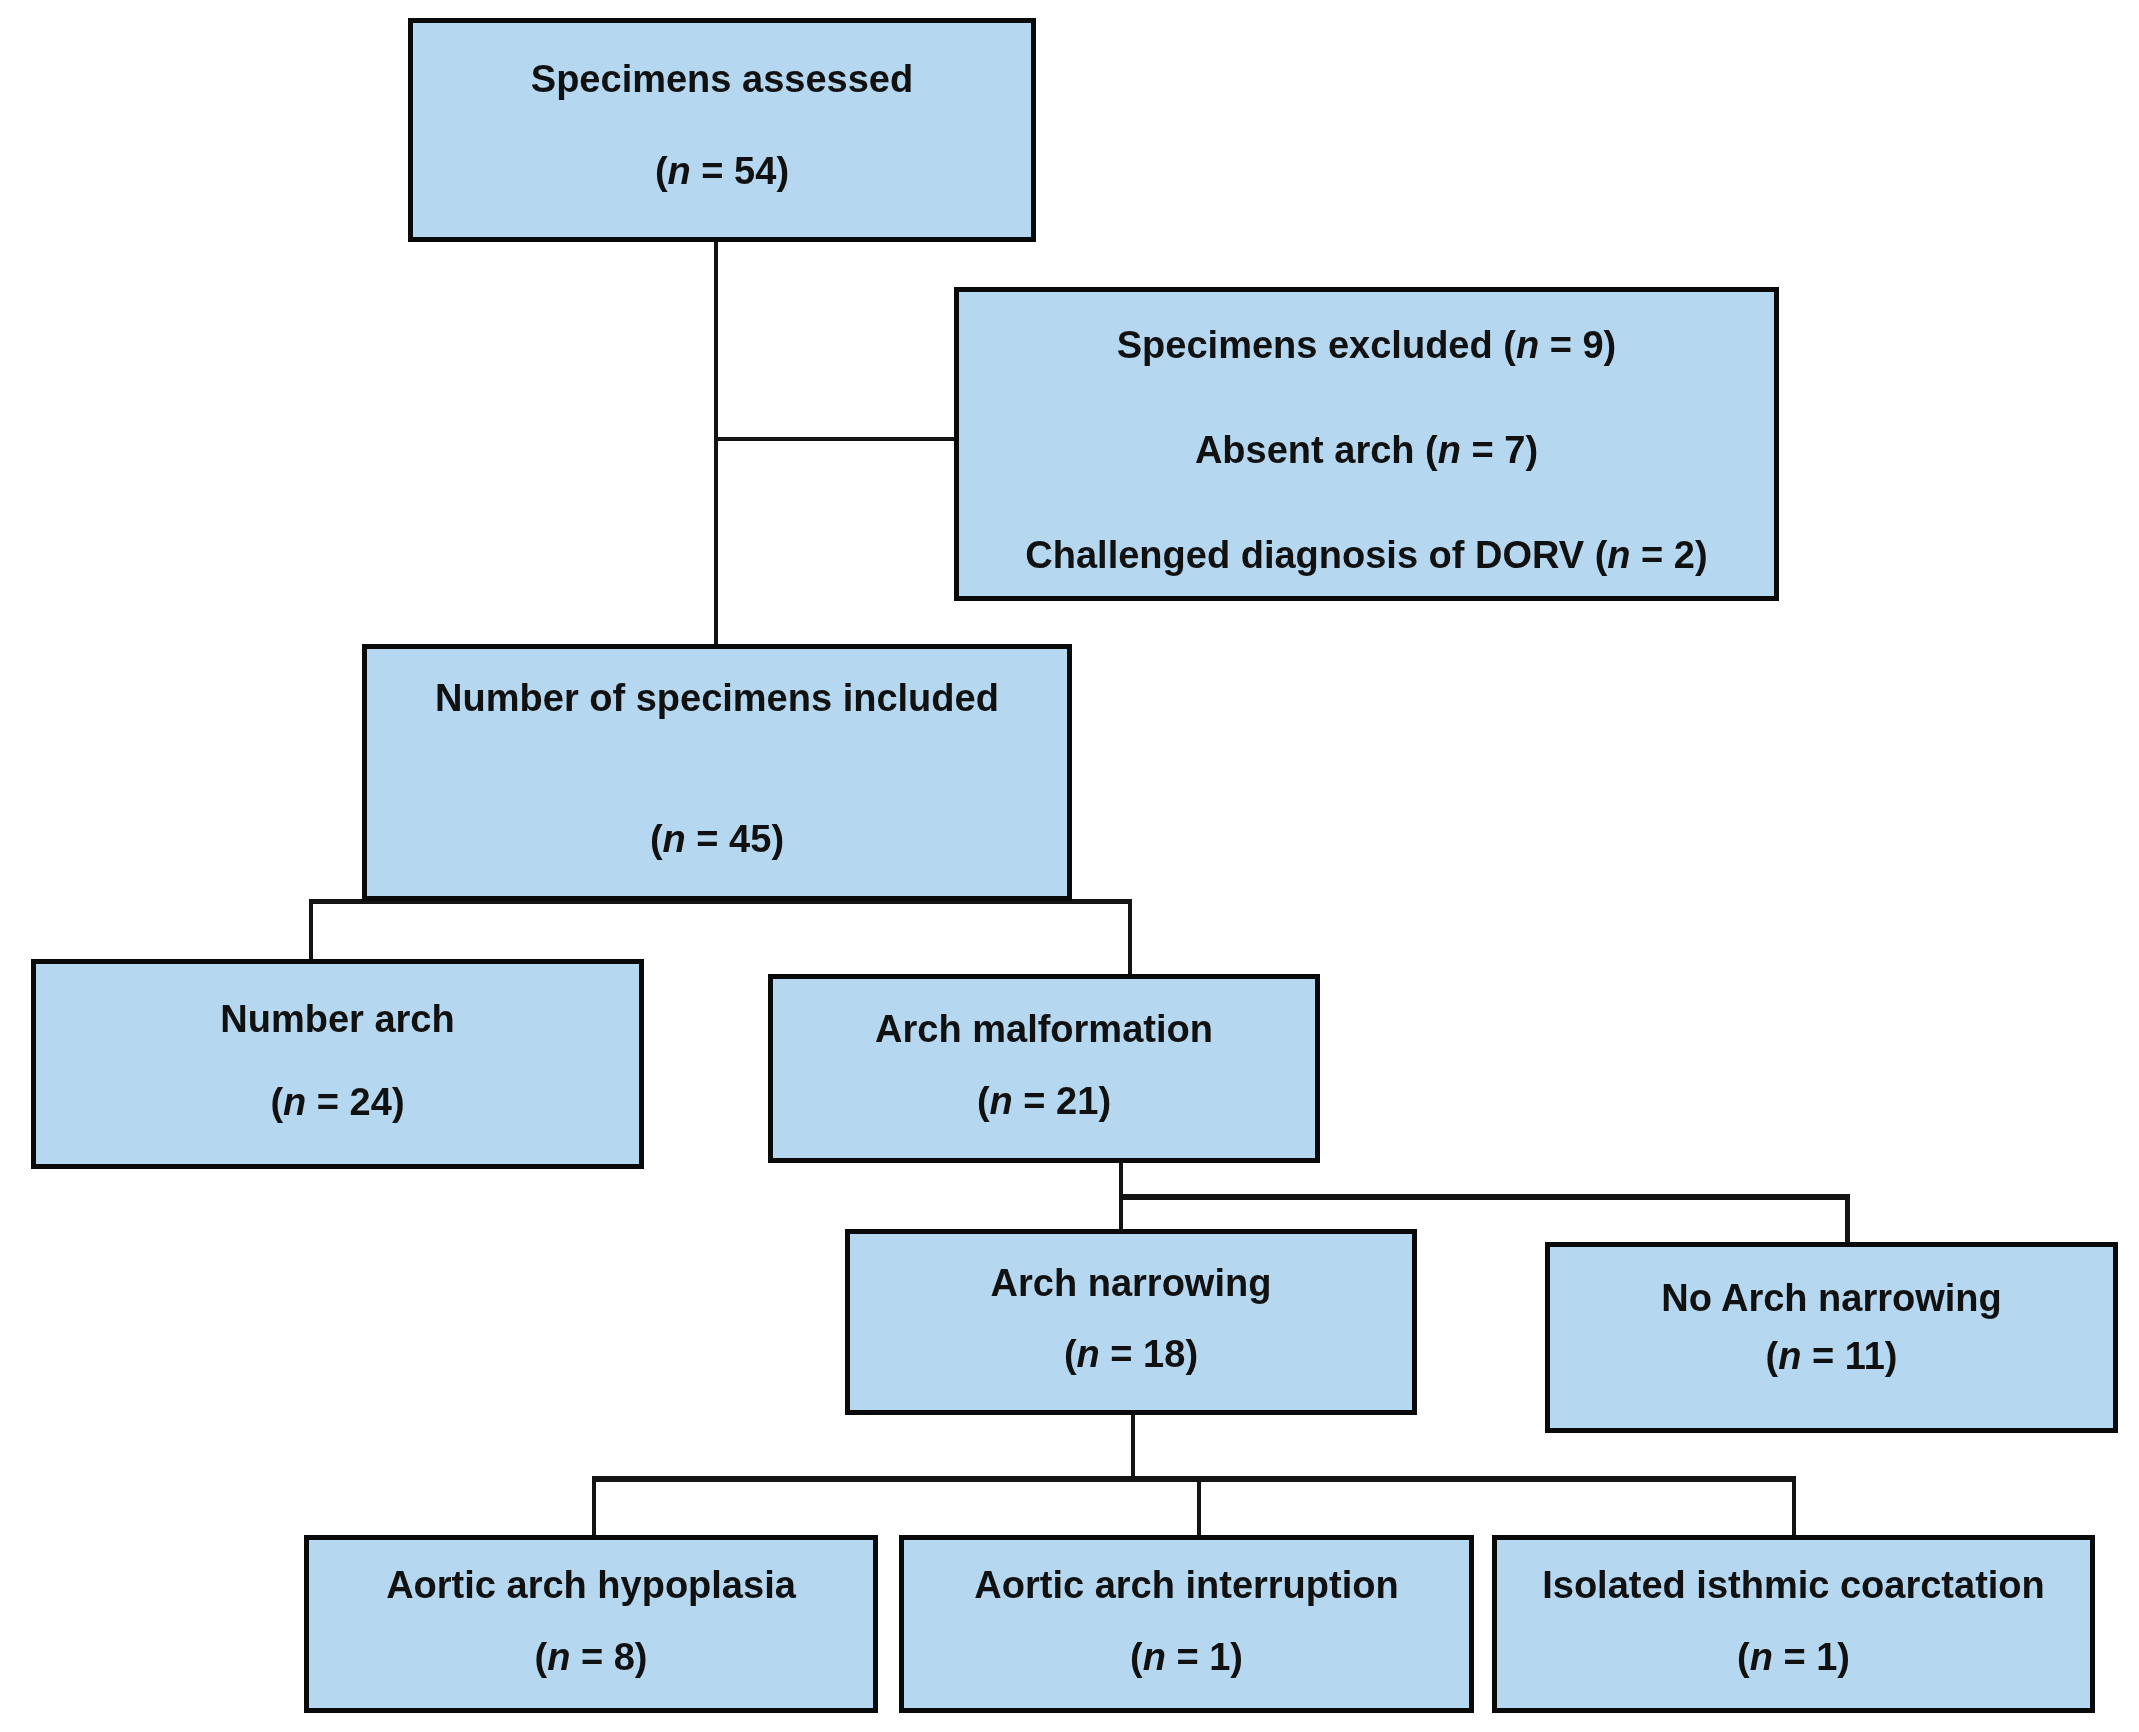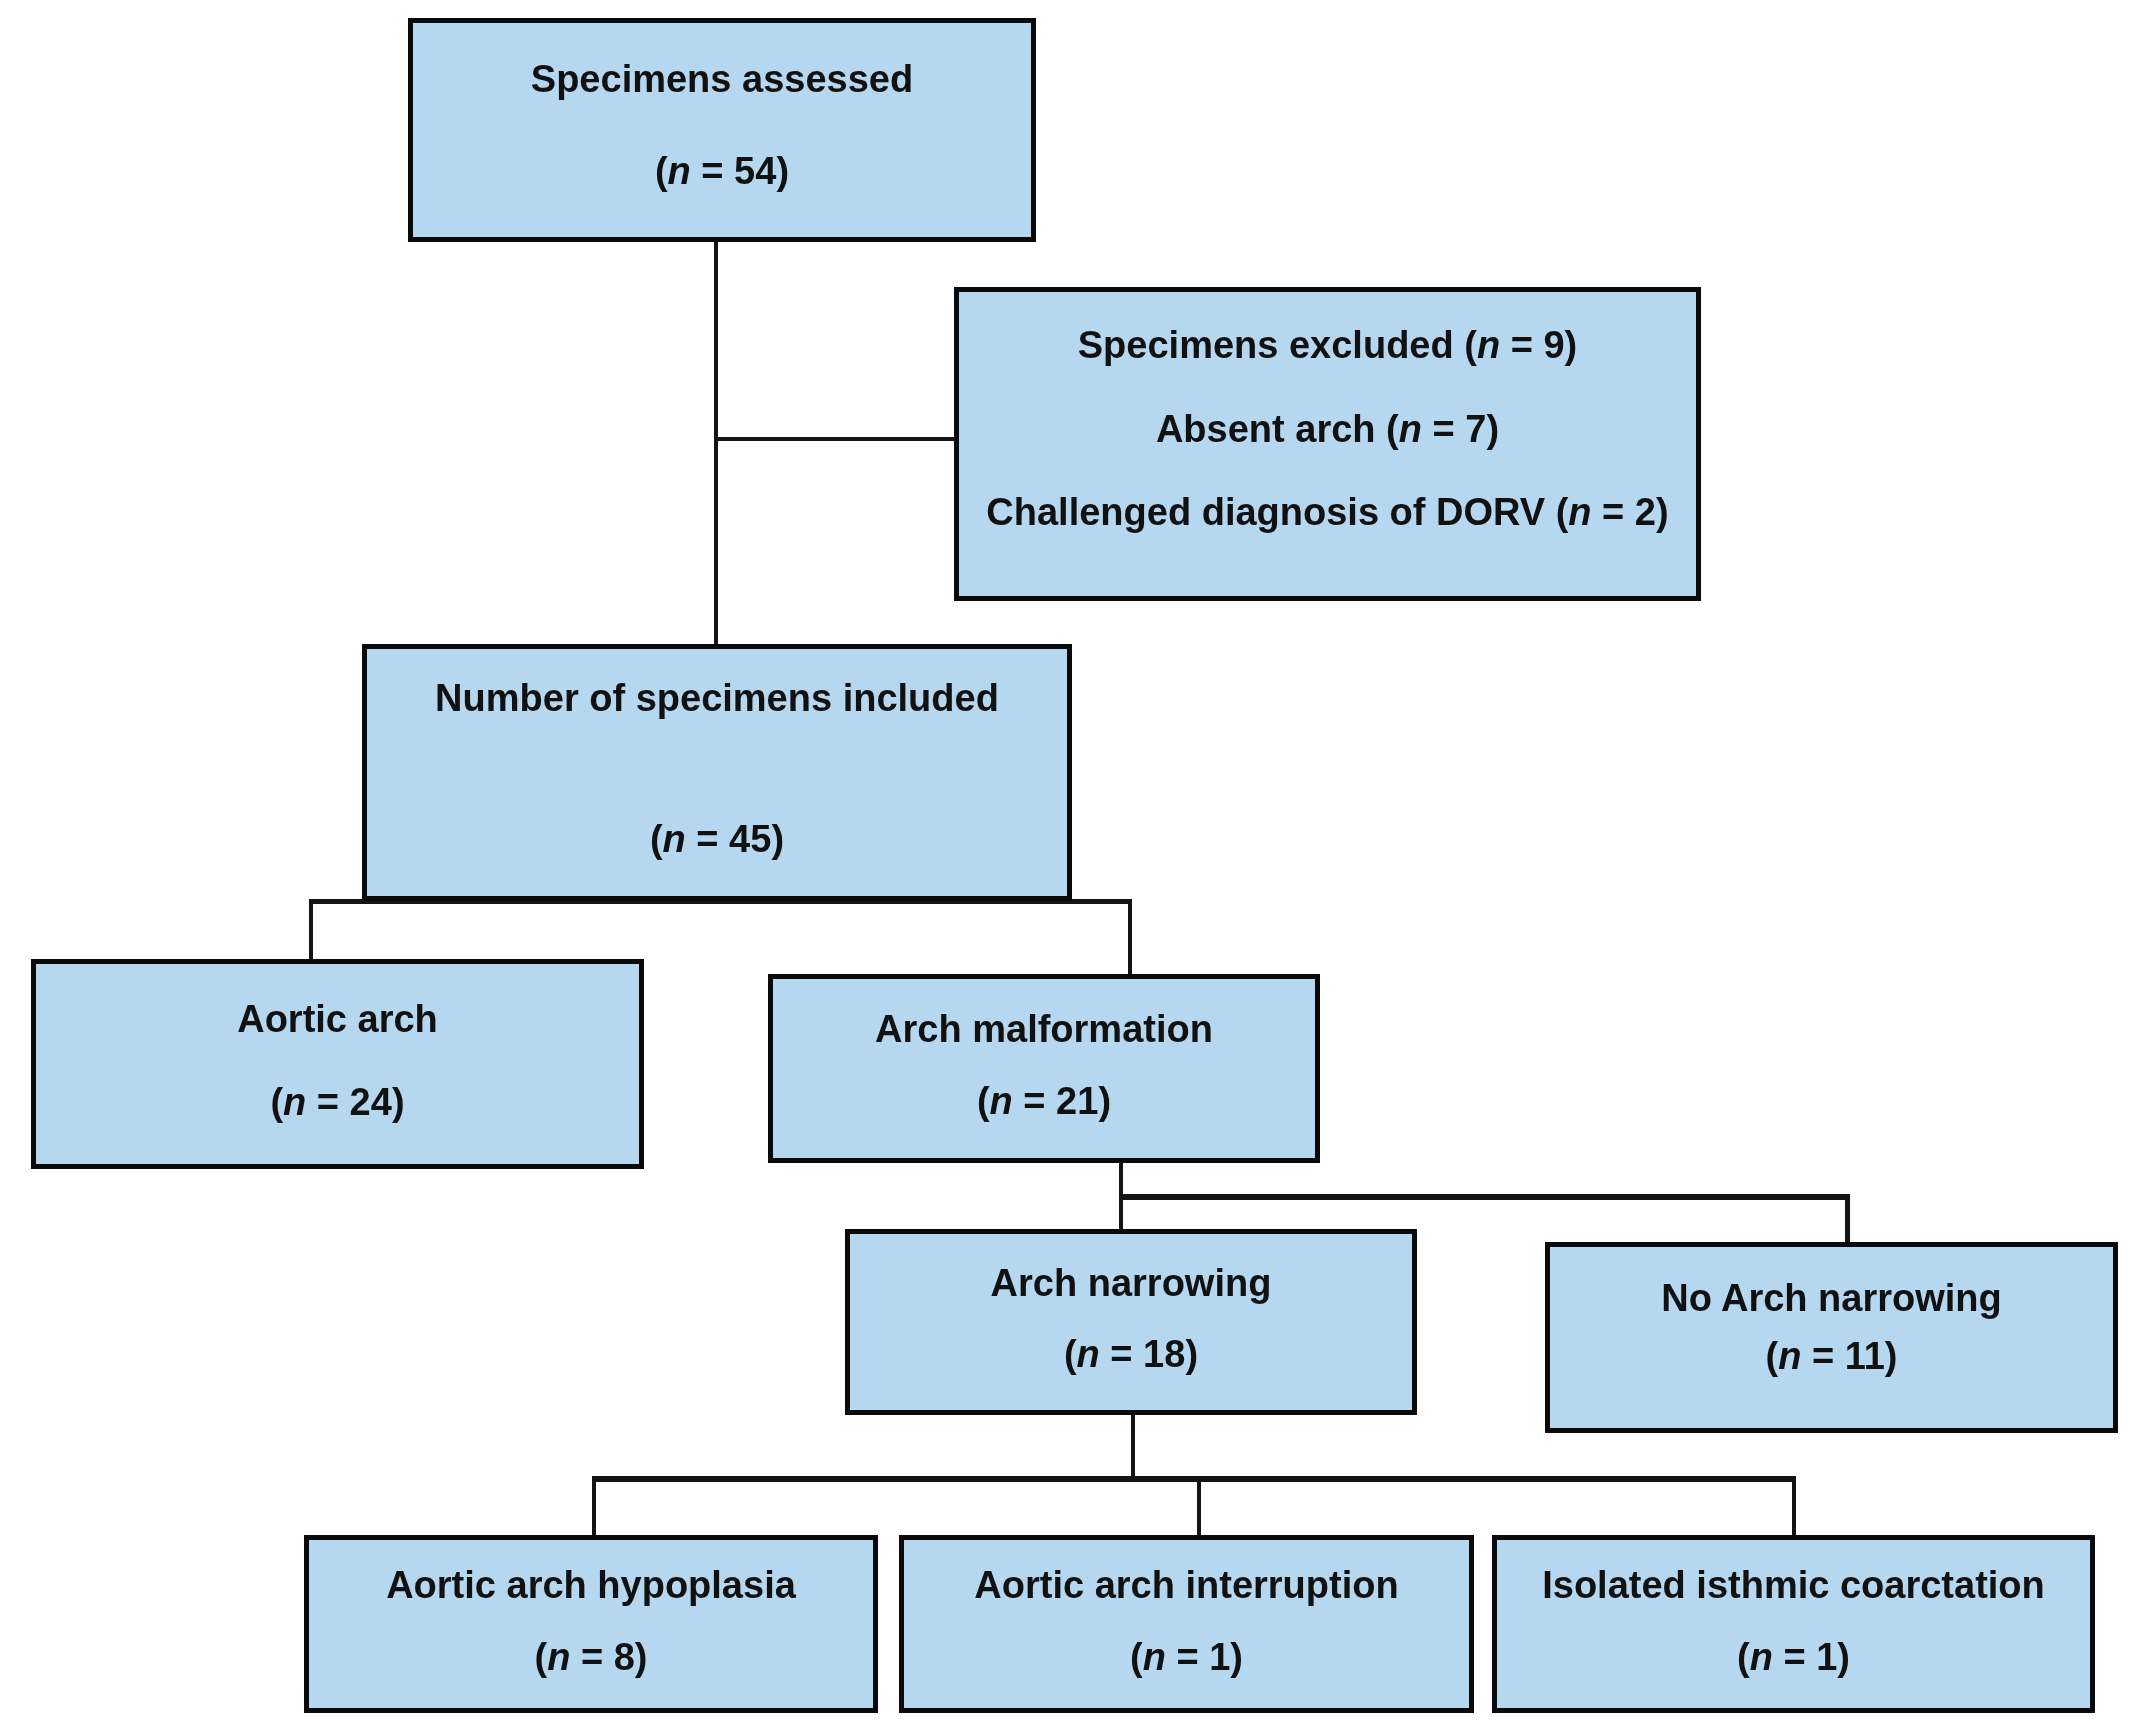--- a/index.html
+++ b/index.html
@@ -31,21 +31,21 @@
     font-size:38px;
     line-height:1.12;
   }
   .box .title{font-weight:bold;white-space:nowrap;}
   .box .count{font-weight:bold;white-space:nowrap;}
   .box .reason{font-weight:bold;white-space:nowrap;}
   .count i, .reason i{font-style:italic;}
   .vline,.hline{position:absolute;background:var(--line-color);}
   
   .b-assessed     {left:408px;  top:18px;   width:628px; height:224px; padding:35px 12px 44px;}
-  .b-excluded     {left:954px; top:287px;  width:747px; height:314px; padding:32px 18px 62px;}
+  .b-excluded     {left:954px; top:287px;  width:825px; height:314px; padding:32px 18px 19px;}
   .b-included     {left:362px;  top:644px; width:710px; height:257px; padding:28px 12px 35px;}
   .b-normal       {left:31px;   top:959px; width:613px; height:210px; padding:34px 12px 40px;}
   .b-malformation {left:768px; top:974px; width:552px; height:189px; padding:29px 12px 35px;}
   .b-narrowing    {left:845px; top:1229px; width:572px;  height:186px; padding:28px 12px 34px;}
   .b-no-narrowing {left:1545px; top:1242px; width:573px;  height:191px; padding:30px 12px 50px;}
   .b-hypoplasia   {left:304px;  top:1535px; width:574px;  height:178px; padding:24px 12px 29px;}
   .b-interruption {left:899px; top:1535px; width:575px;  height:178px; padding:24px 12px 29px;}
   .b-coarctation  {left:1492px; top:1535px; width:603px;  height:178px; padding:24px 28px 29px;}
   
   .l-v1 {left:714px; top:242px;  width:3.7px;    height:402px;}
@@ -95,21 +95,21 @@
     <span class="reason"><span>Absent arch </span><span>(</span><i>n</i><span> = 7)</span></span>
     <span class="reason"><span>Challenged diagnosis of DORV </span><span>(</span><i>n</i><span> = 2)</span></span>
   </div>
 
   <div class="box b-included">
     <span class="title">Number of specimens included</span>
     <span class="count"><span>(</span><i>n</i><span> = 45)</span></span>
   </div>
 
   <div class="box b-normal">
-    <span class="title">Aortic arch</span>
+    <span class="title">Number arch</span>
     <span class="count"><span>(</span><i>n</i><span> = 24)</span></span>
   </div>
 
   <div class="box b-malformation">
     <span class="title">Arch malformation</span>
     <span class="count"><span>(</span><i>n</i><span> = 21)</span></span>
   </div>
 
   <div class="box b-narrowing">
     <span class="title">Arch narrowing</span>

